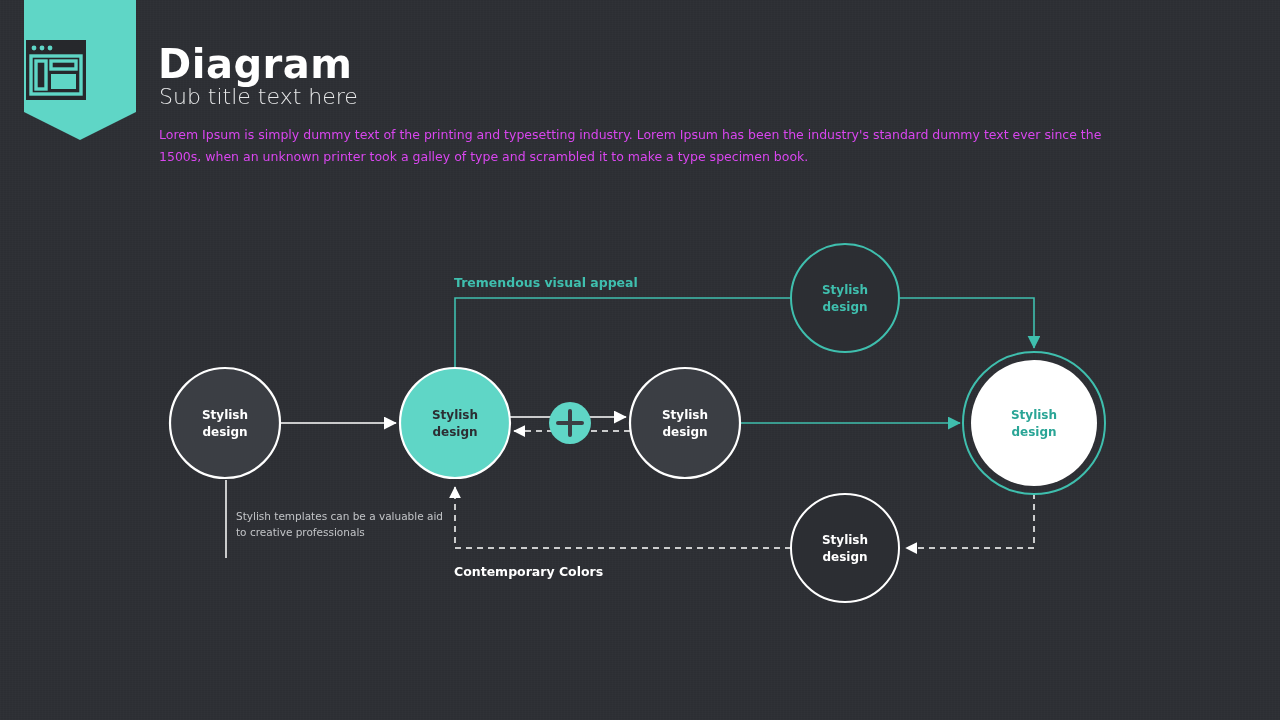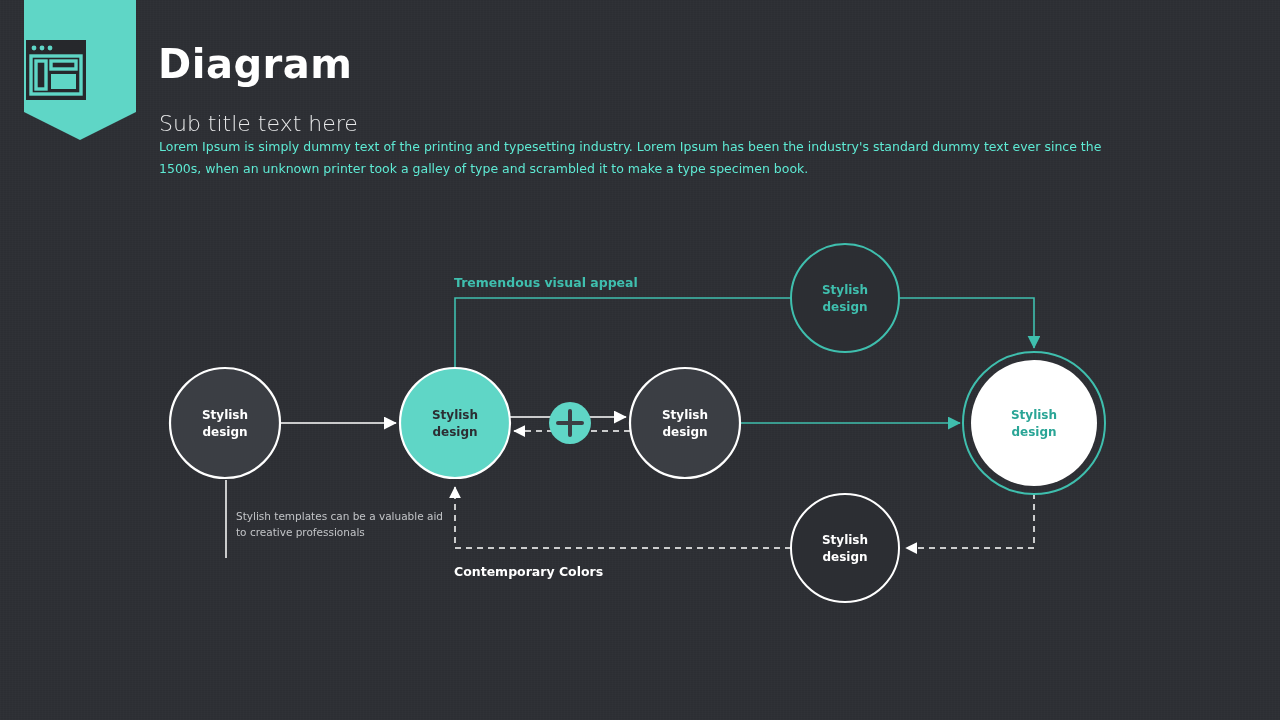--- a/index.html
+++ b/index.html
@@ -28,25 +28,25 @@
     position:absolute;left:24px;top:38px;width:64px;height:64px;
   }
   .page-title{
     position:absolute;left:158px;top:28px;
     color:#ffffff;font-size:40px;font-weight:bold;letter-spacing:.5px;
     line-height:1;
     margin-top:16px;
   }
   .page-subtitle{
     position:absolute;left:159px;top:86px;
-    color:#e8e9ea;font-size:22px;font-weight:300;line-height:1;margin-top:27px;
+    color:#e8e9ea;font-size:22px;font-weight:300;line-height:1;
   }
   .page-body{
-    position:absolute;left:159px;top:136px;width:968px;
-    color:#5eead4;font-size:12.5px;line-height:1.75;
+    position:absolute;left:159px;top:124px;width:968px;
+    color:#d946ef;font-size:12.5px;line-height:1.75;
   }
 
   
   #diagram{position:absolute;left:0;top:0;width:1280px;height:720px;}
   .node-label{
     font-family:"DejaVu Sans", sans-serif;
     font-size:12px;font-weight:bold;text-anchor:middle;
   }
   .edge-label{
     font-family:"DejaVu Sans", sans-serif;

